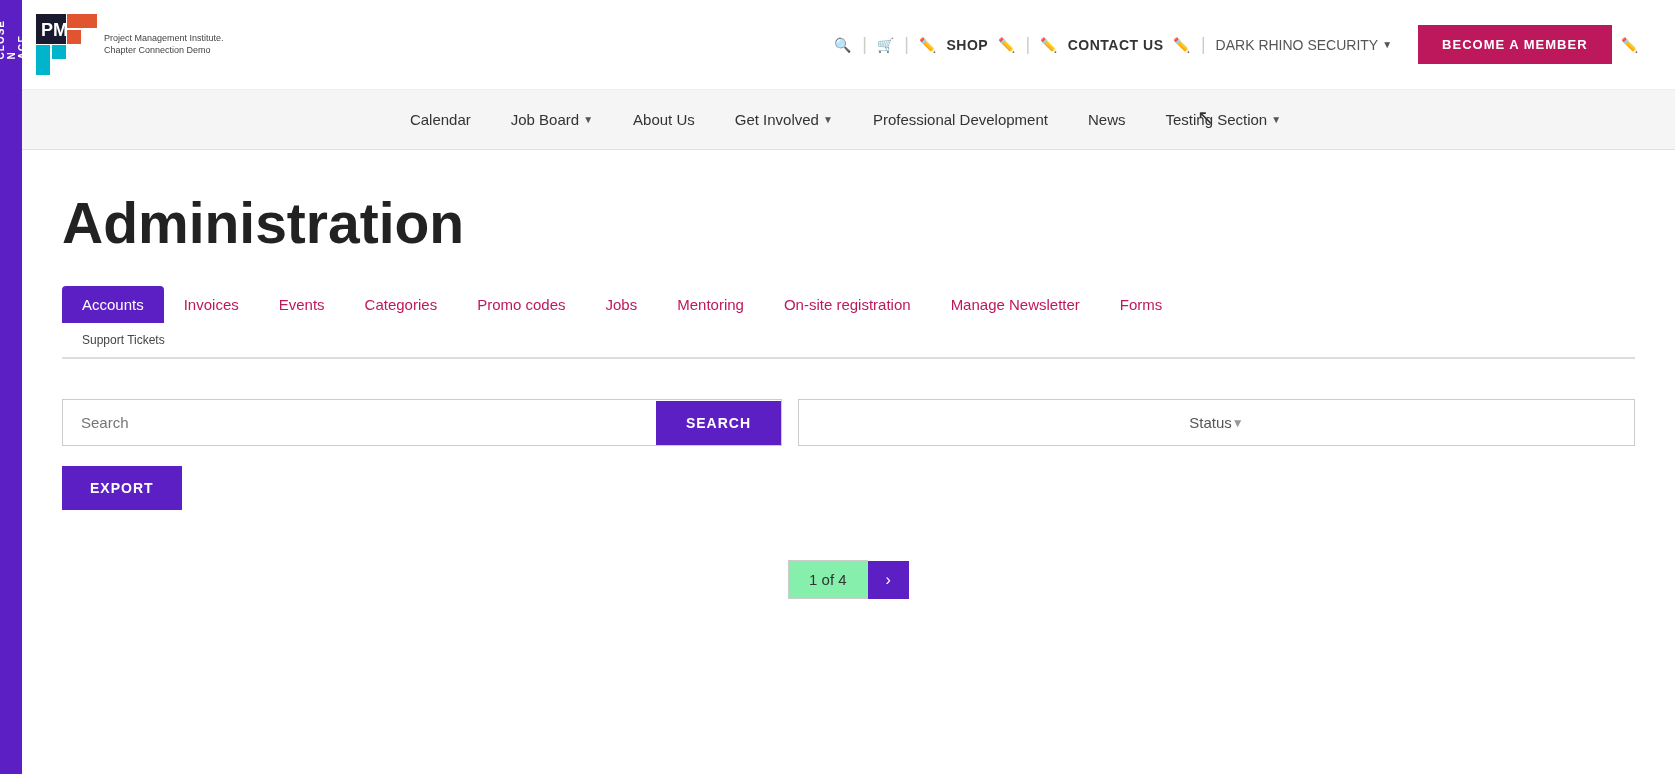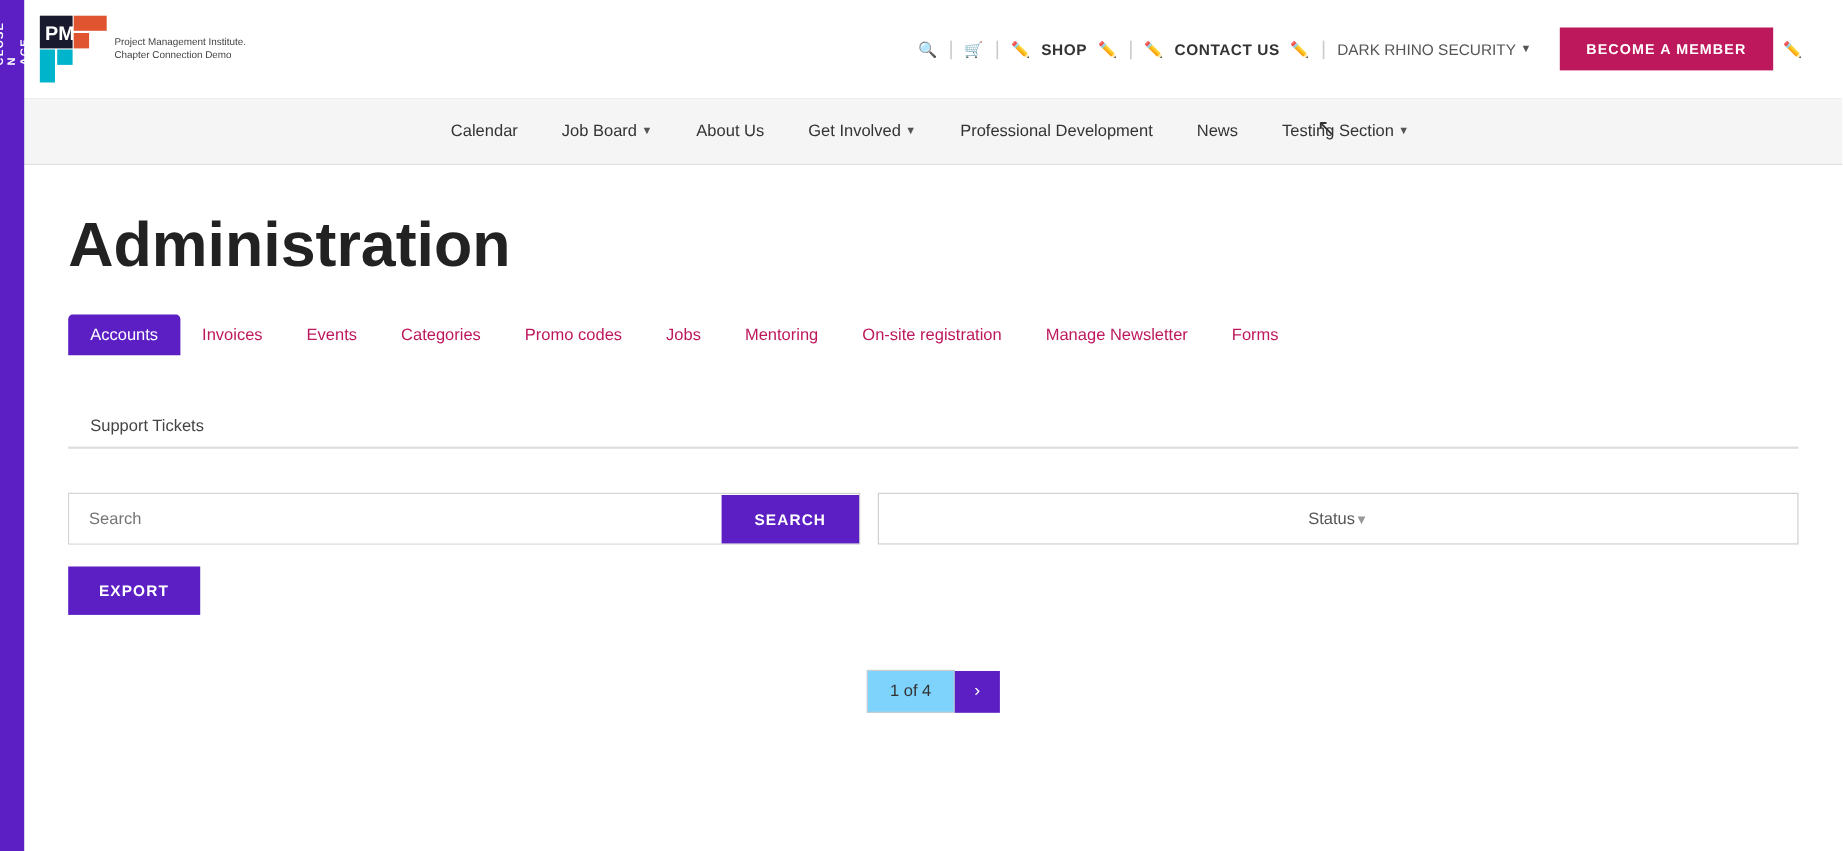--- a/index.html
+++ b/index.html
@@ -193,27 +193,26 @@
     }
     .admin-tabs-row2 {
       width: 100%;
       display: flex;
       padding: 0;
       border: none;
       margin-top: 0;
     }
     .admin-tab-row2 {
       padding: 10px 20px;
-      font-size: 15px;
+      font-size: 12px;
       color: #444;
       cursor: pointer;
       border: none;
       background: none;
       white-space: nowrap;
-      margin-top: 46px;
     }
 
     
     .search-area {
       display: flex;
       align-items: center;
       gap: 16px;
       margin-bottom: 20px;
     }
     .search-input-wrap {
@@ -281,21 +280,21 @@
       align-items: center;
       justify-content: center;
       gap: 0;
       margin-top: 30px;
     }
     .page-indicator {
       border: 1px solid #ccc;
       padding: 10px 20px;
       font-size: 15px;
       color: #333;
-      background: #7dd3fc;
+      background: #86efac;
     }
     .page-next-btn {
       background: #5c1fc4;
       color: #fff;
       border: none;
       padding: 10px 18px;
       font-size: 16px;
       cursor: pointer;
     }
   </style>

